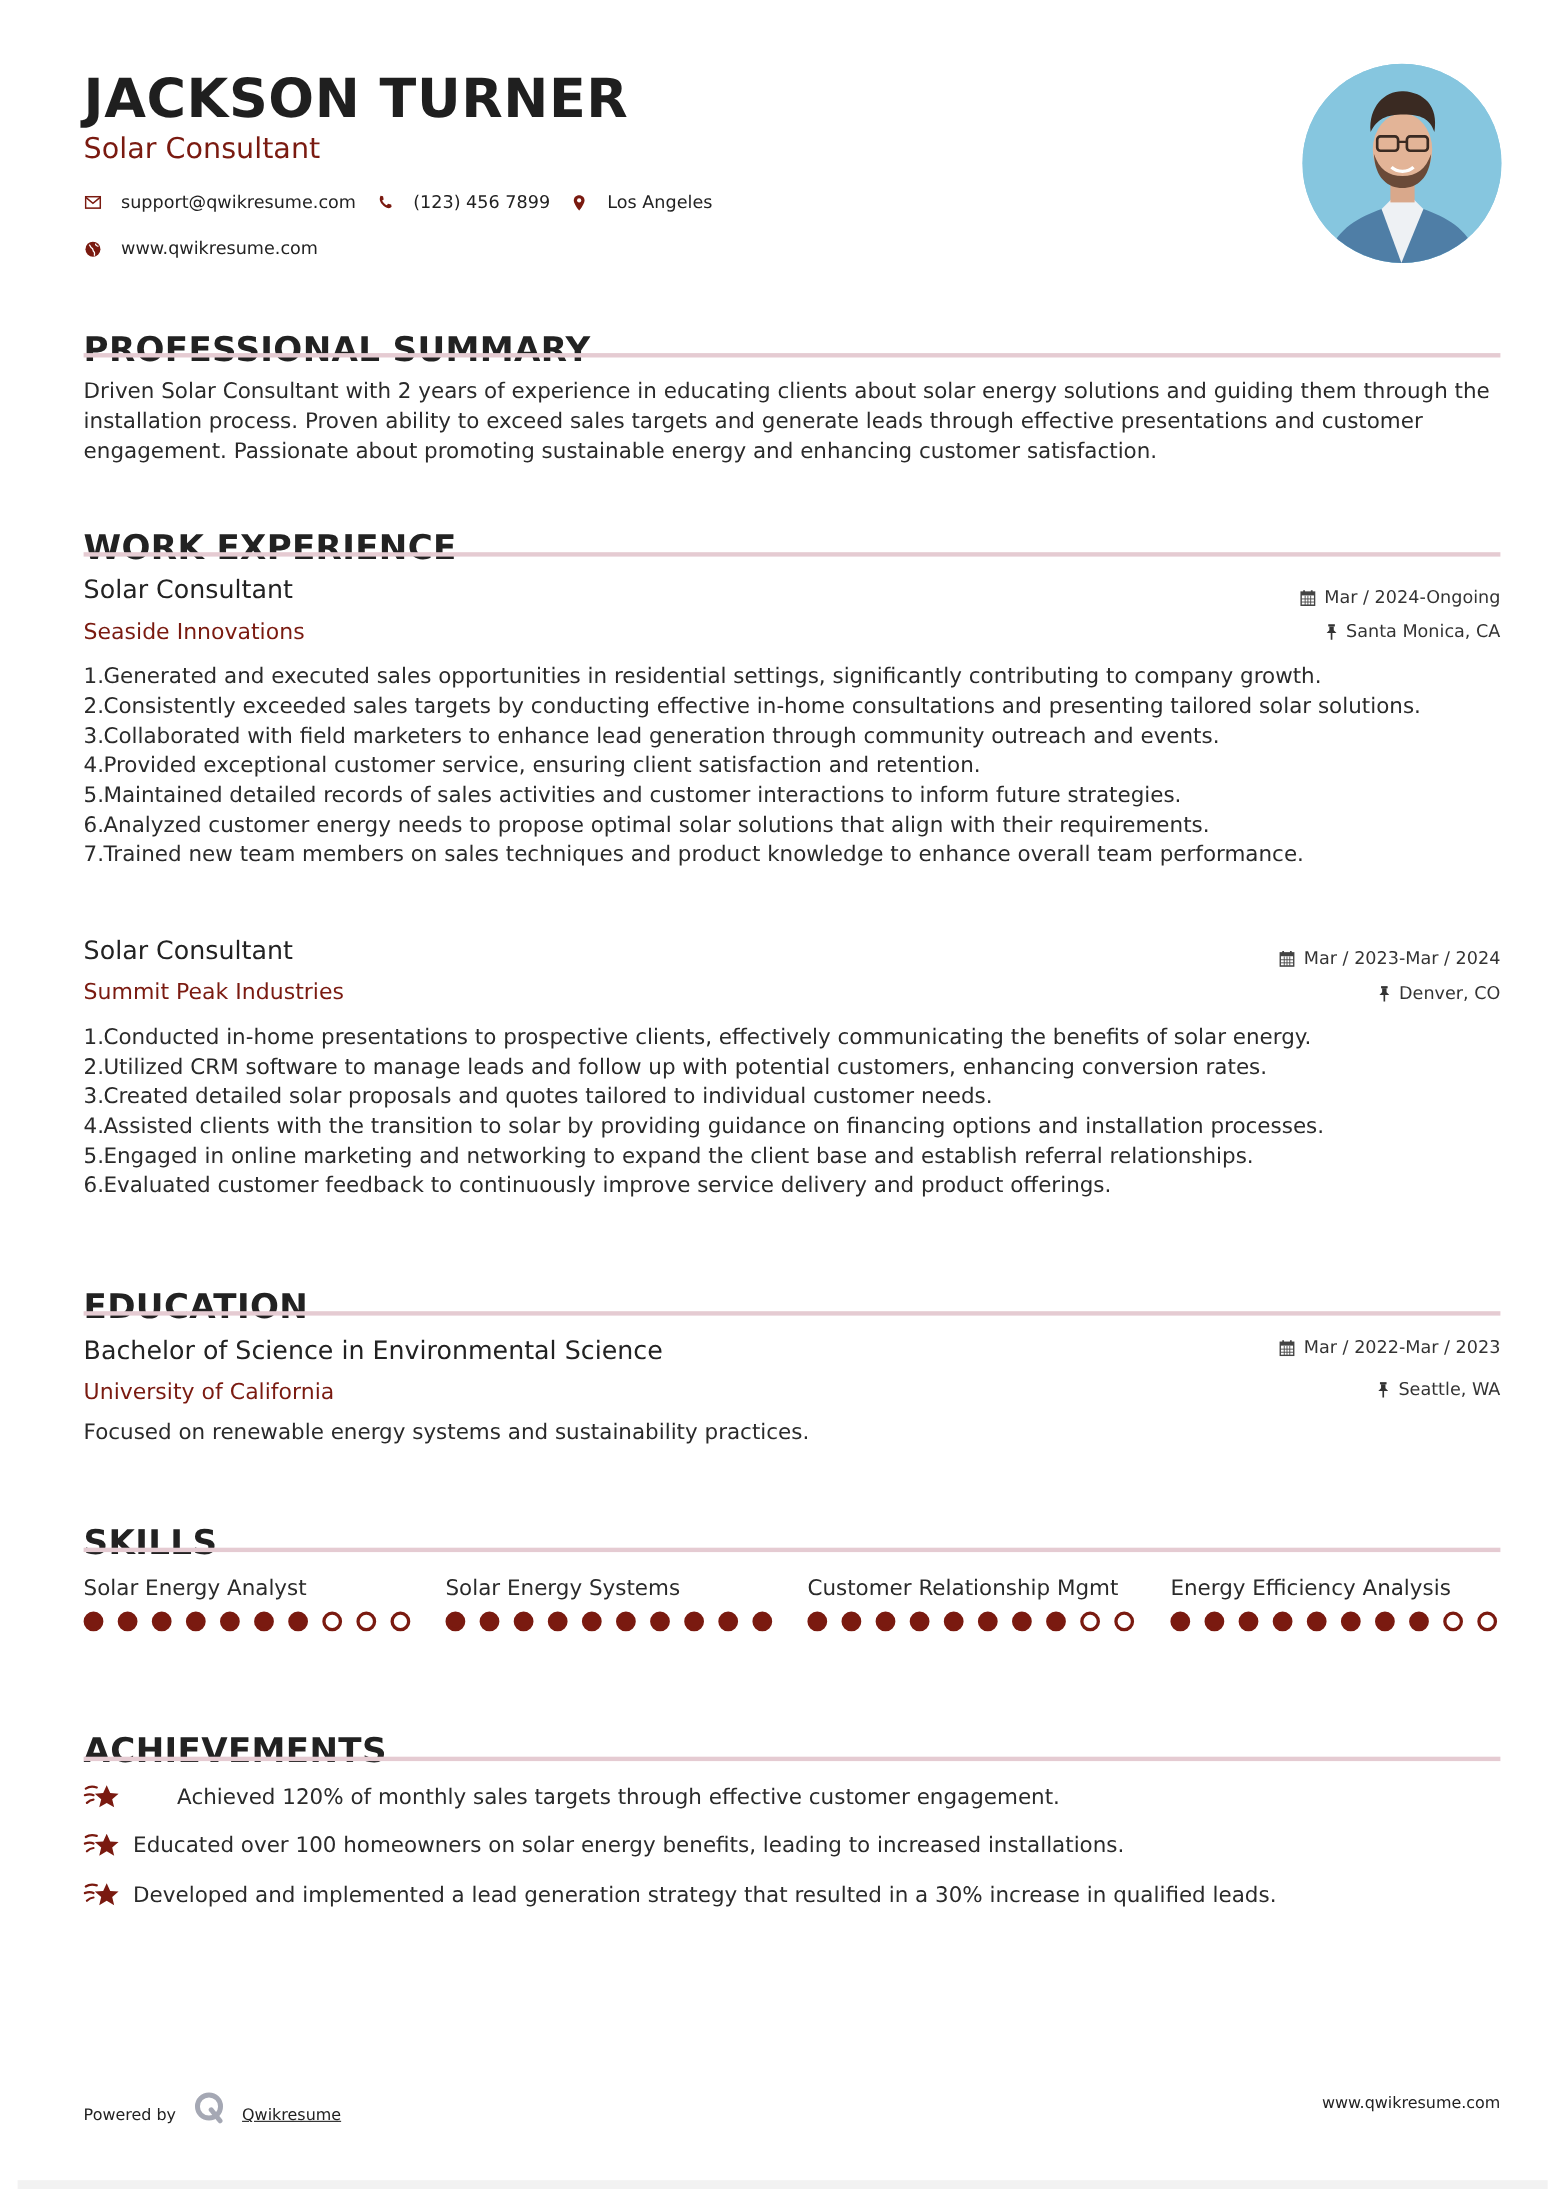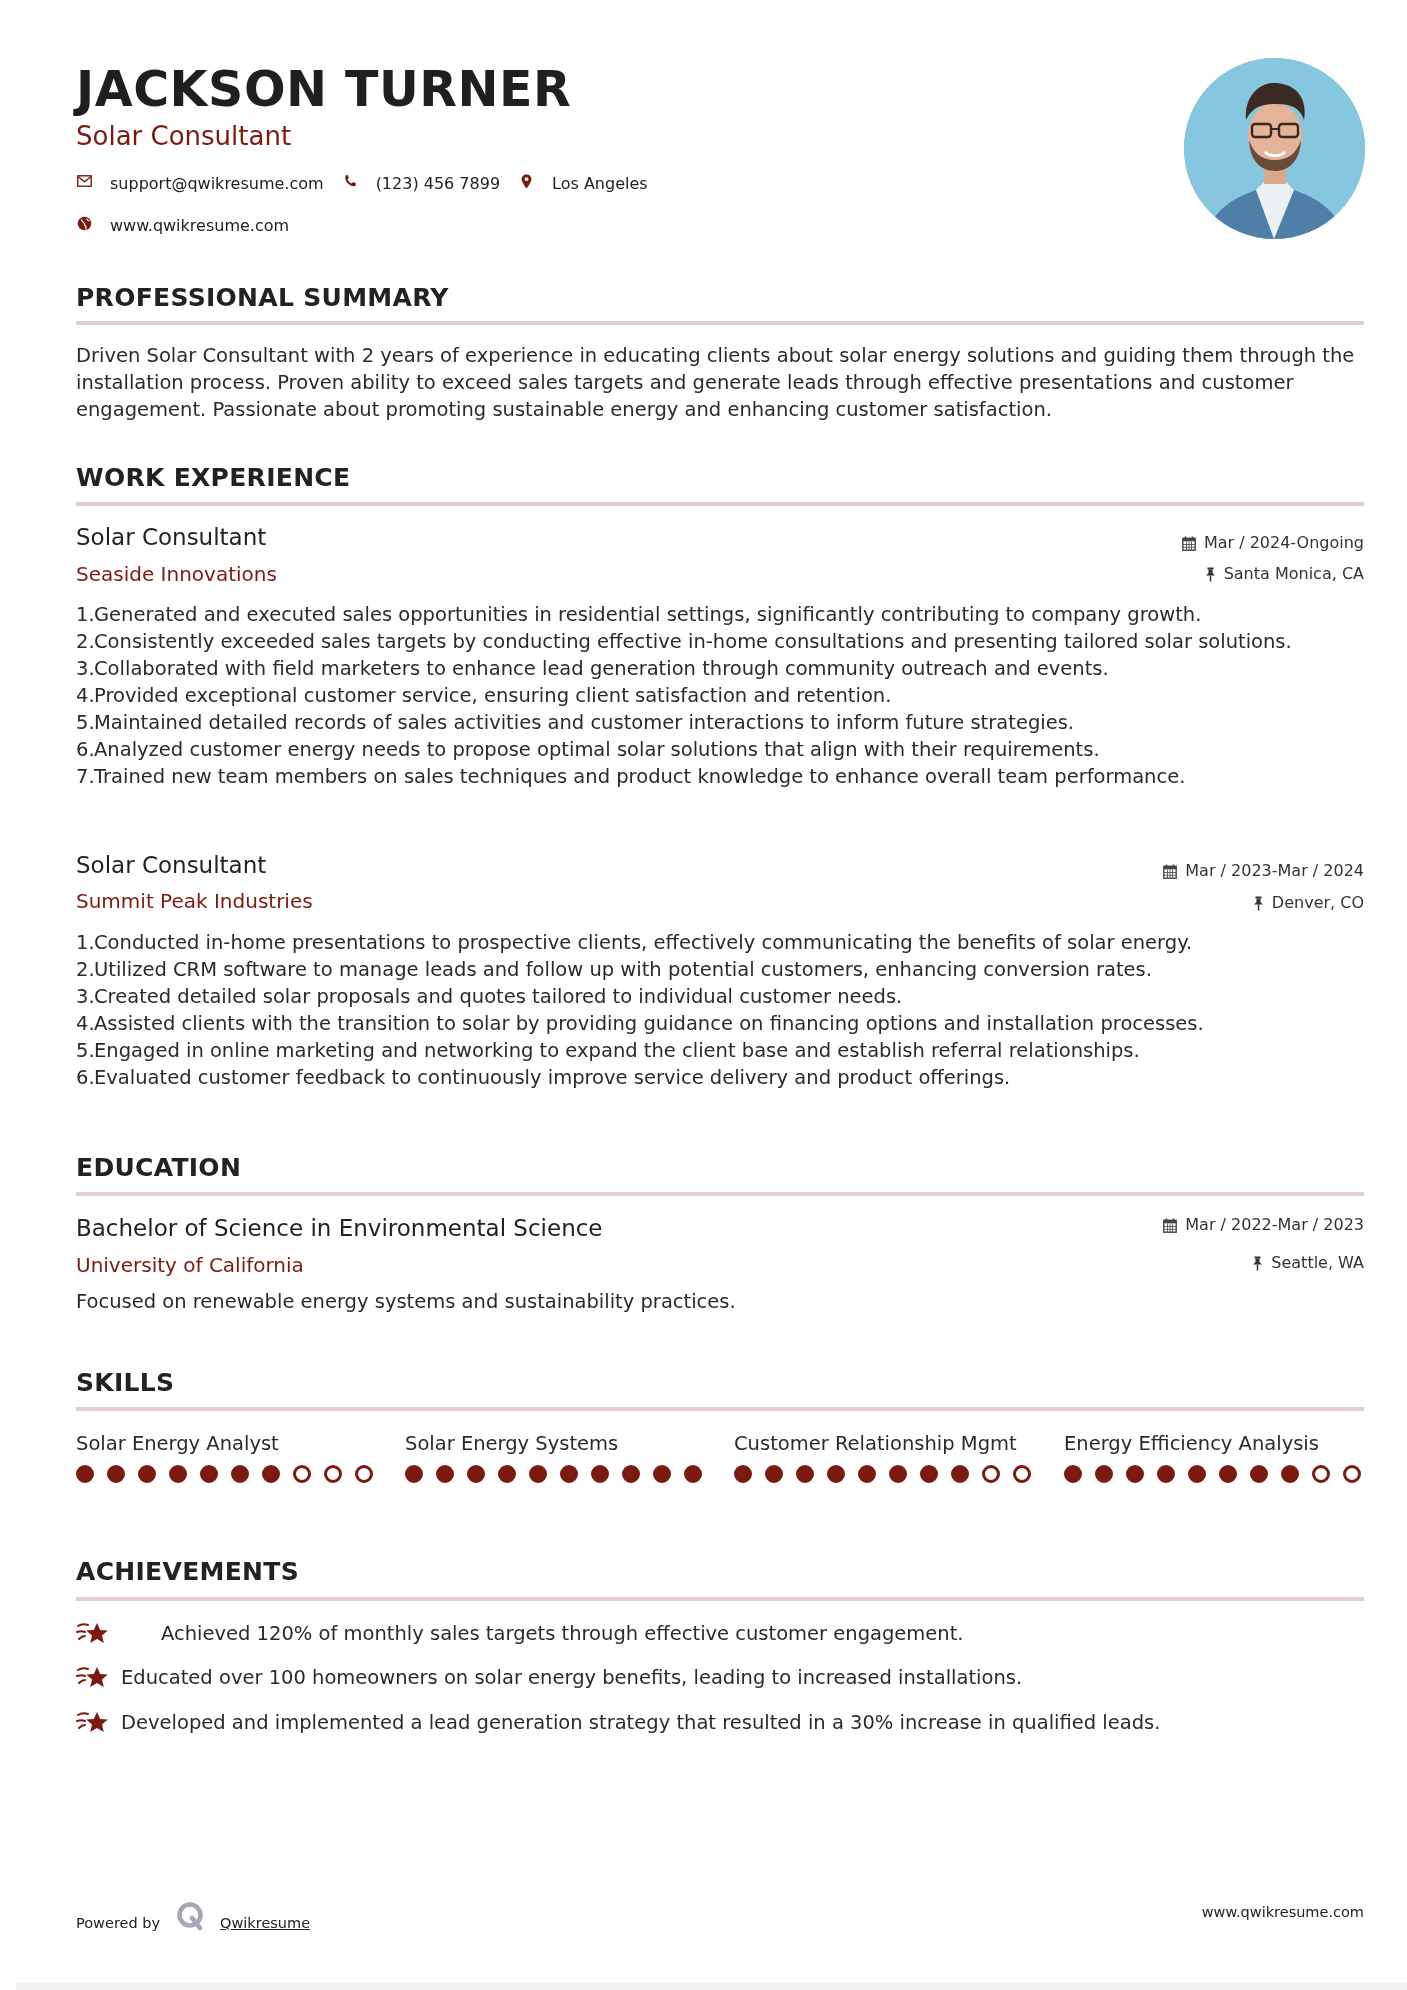--- a/index.html
+++ b/index.html
@@ -3,26 +3,26 @@
 <meta charset="utf-8">
 <style>
   * { box-sizing: border-box; margin: 0; padding: 0; }
   html, body { width: 1407px; height: 1990px; background: #ffffff; }
   body { position: relative; font-family: "DejaVu Sans", sans-serif; color: #2a2a2a; overflow: hidden; }
   .page { position: absolute; left: 16px; top: 0; width: 1407px; height: 1990px; }
   .abs { position: absolute; }
 
   .name { left: 60px; top: 60px; font-size: 49px; font-weight: bold; color: #1f1f1f; letter-spacing: 0.5px; line-height: 60px; }
   .job-title { left: 60px; top: 120px; font-size: 26px; color: #7a1a10; line-height: 32px; }
-  .contact-row { left: 60px; display: flex; align-items: flex-start; font-size: 16px; color: #222; line-height: 22px; }
+  .contact-row { left: 60px; display: flex; align-items: center; font-size: 16px; color: #222; line-height: 22px; }
   .contact-row .icon { width: 16px; height: 16px; display: inline-flex; align-items: center; justify-content: center; margin-right: 18px; }
   .contact-row .txt { margin-right: 18px; }
   .photo { left: 1168px; top: 58px; width: 181px; height: 181px; border-radius: 50%; overflow: hidden; background: #86c6df; }
 
-  .section-title { left: 60px; font-size: 25px; font-weight: bold; color: #222; letter-spacing: 0.3px; line-height: 30px; }
+  .section-title { left: 60px; font-size: 31px; font-weight: bold; color: #222; letter-spacing: 0.3px; line-height: 30px; margin-top: 20px; }
   .rule { left: 60px; width: 1288px; height: 4px; background: #e5cbd2; }
 
   .para { left: 60px; width: 1290px; font-size: 19.5px; line-height: 27px; color: #2a2a2a; }
   .role { left: 60px; font-size: 23px; color: #222; line-height: 30px; }
   .company { left: 60px; font-size: 20px; color: #7a1a10; line-height: 26px; }
   .meta { right: 59px; font-size: 16px; color: #333; line-height: 22px; display: flex; align-items: center; justify-content: flex-end; }
   .meta .icon { margin-right: 8px; display: inline-flex; }
 
   ol.list { position: absolute; left: 60px; width: 1290px; list-style: none; font-size: 19.5px; line-height: 27px; color: #2a2a2a; }
   ol.list li { display: flex; }

